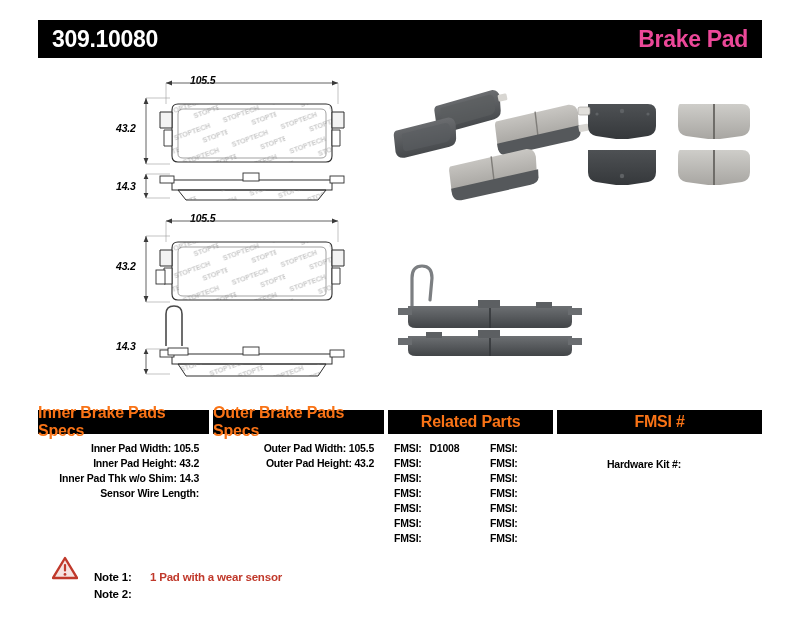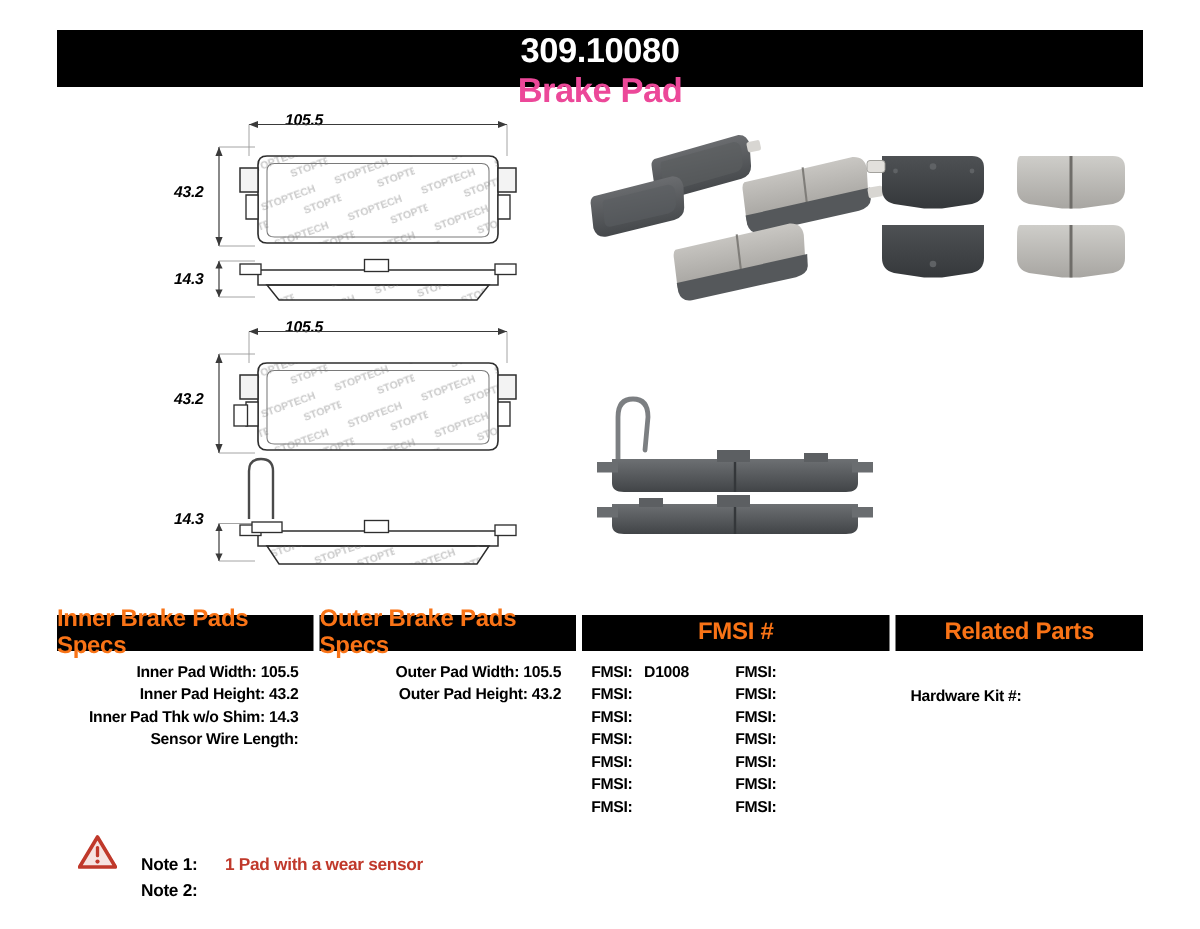--- a/index.html
+++ b/index.html
@@ -22,21 +22,20 @@
     left: 38px;
     top: 20px;
     width: 724px;
     height: 38px;
     background: #000000;
     display: flex;
     align-items: center;
     justify-content: space-between;
     padding: 0 14px;
     box-sizing: border-box;
-    flex-direction: column;
   }
   .header-part-number {
     color: #ffffff;
     font-size: 23px;
     font-weight: bold;
     letter-spacing: -0.3px;
   }
   .header-title {
     color: #ec4899;
     font-size: 23px;
@@ -396,22 +395,22 @@
       <line x1="100" y1="94" x2="100" y2="112" stroke="#34373a" stroke-width="1.6"></line>
     </svg>
   </div>
 </div>
 
 <div class="spec-table">
 
   <div class="spec-header-row">
     <div class="spec-head col-inner">Inner Brake Pads Specs</div>
     <div class="spec-head col-outer">Outer Brake Pads Specs</div>
+    <div class="spec-head col-related">Related Parts</div>
     <div class="spec-head col-fmsi">FMSI #</div>
-    <div class="spec-head col-related">Related Parts</div>
   </div>
 
   <div class="spec-body-row">
 
     <div class="spec-cell cell-inner col-inner">
       <div class="spec-line">
         <span>Inner Pad Width:</span>
         <span>105.5</span>
       </div>
       <div class="spec-line">

